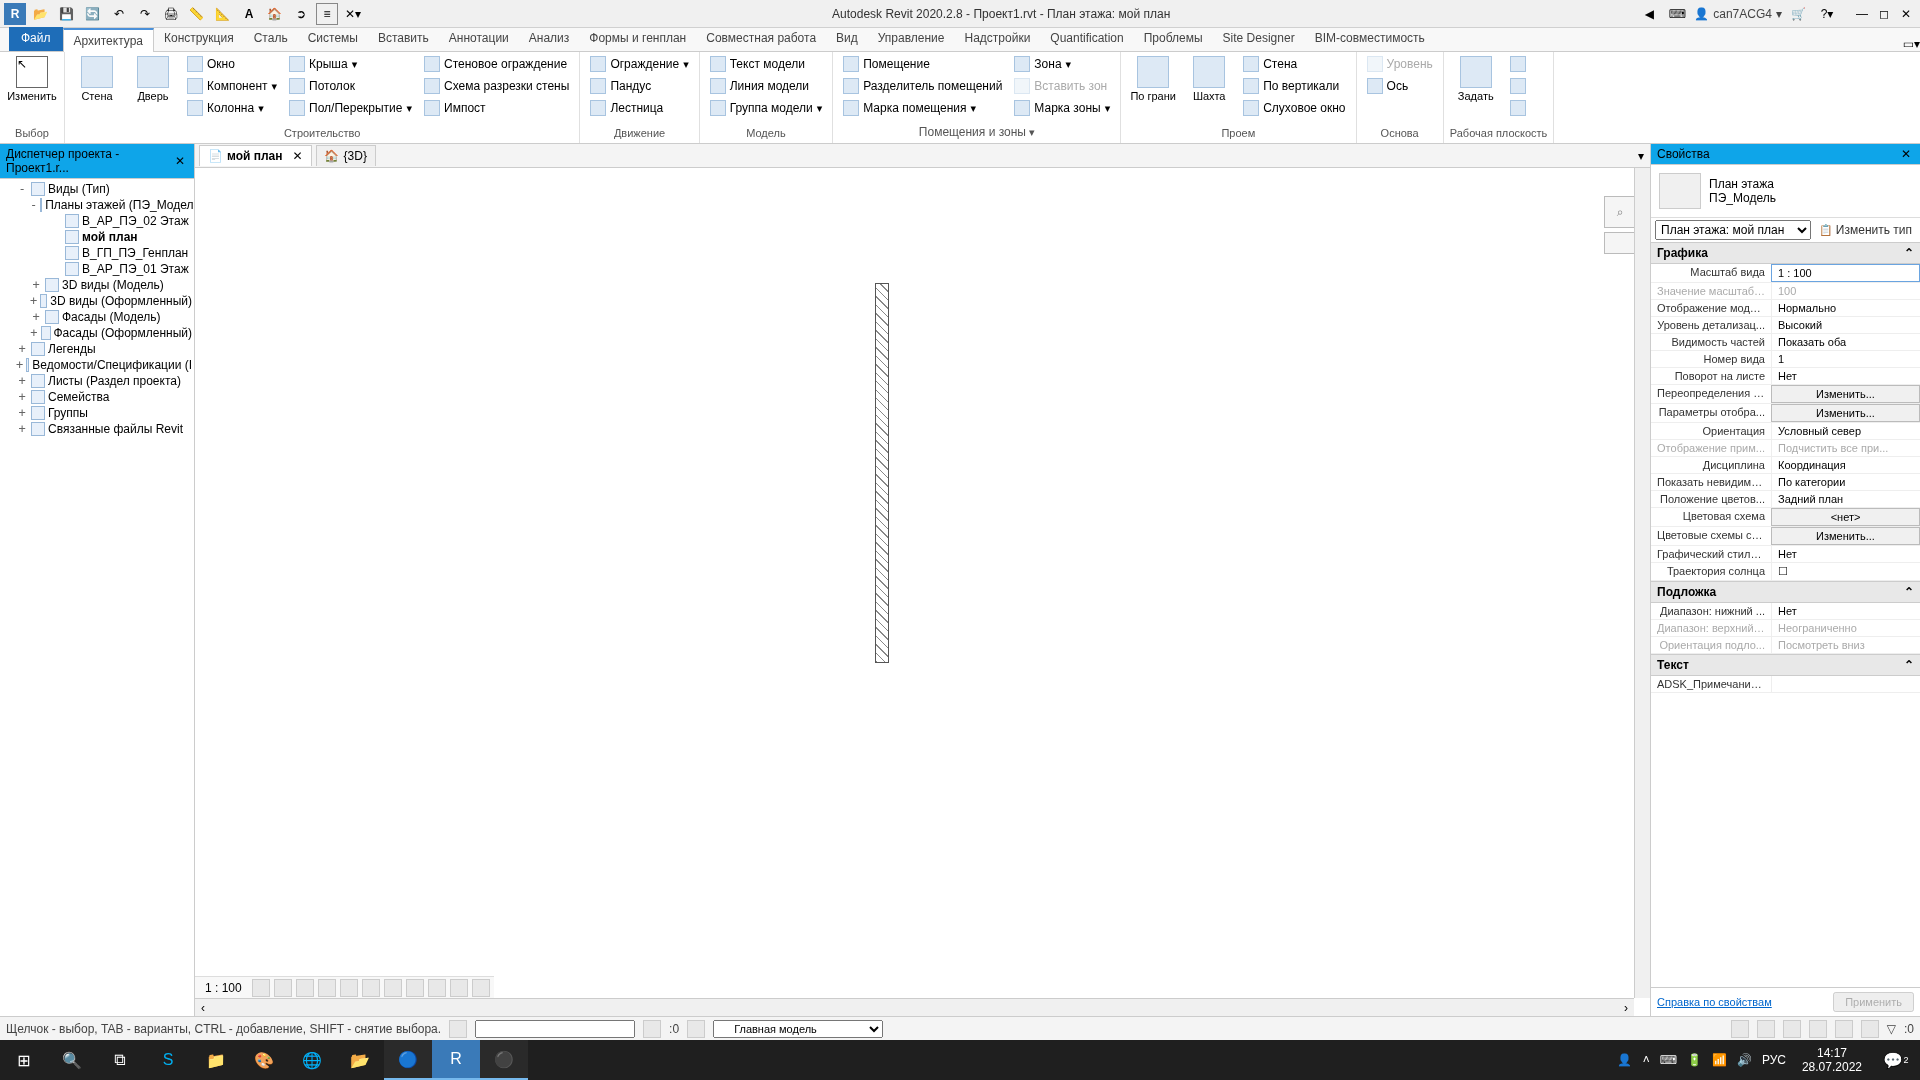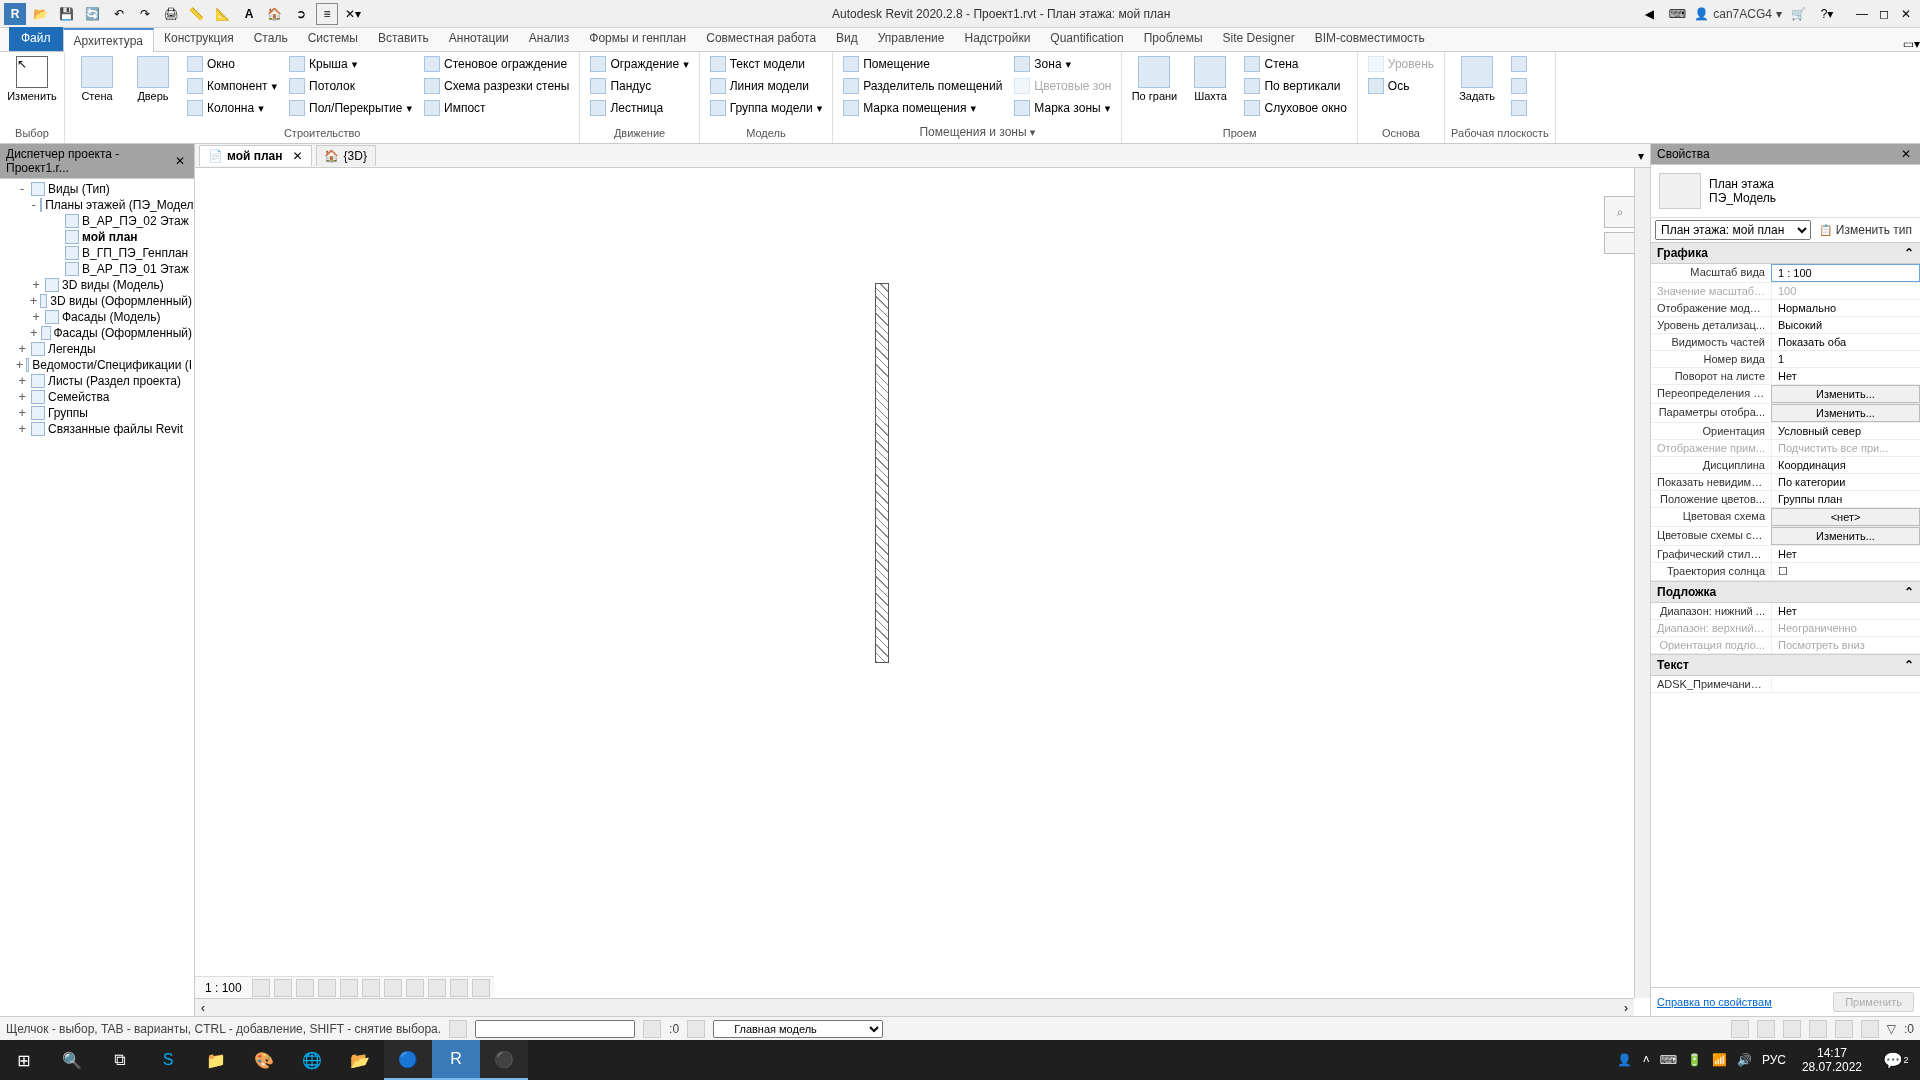--- a/index.html
+++ b/index.html
@@ -30,21 +30,21 @@
 .big-btn .lbl { font-size: 11px; text-align: center; line-height: 1.1; }
 .stack { display: flex; flex-direction: column; gap: 2px; }
 .small-btn { display: flex; align-items: center; gap: 4px; padding: 2px 4px; cursor: pointer; white-space: nowrap; font-size: 11px; }
 .small-btn .ico { width: 16px; height: 16px; background: #dde9f5; border: 1px solid #a8c4e0; flex-shrink: 0; }
 .small-btn.disabled { color: #aaa; }
 .small-btn.disabled .ico { opacity: 0.4; }
 
 
 .main { display: flex; height: calc(1080px - 28px - 24px - 92px - 24px - 40px); }
 .left-panel { width: 195px; border-right: 1px solid #ccc; display: flex; flex-direction: column; }
-.panel-header { background: #a3a3a3; padding: 3px 6px; font-size: 12px; display: flex; align-items: center; justify-content: space-between; border-bottom: 1px solid #ccc; }
+.panel-header { background: #0ea5e9; padding: 3px 6px; font-size: 12px; display: flex; align-items: center; justify-content: space-between; border-bottom: 1px solid #ccc; }
 .panel-header .close-x { cursor: pointer; padding: 0 3px; }
 .tree { flex: 1; overflow: auto; padding: 2px; font-size: 12px; }
 .tree-node { display: flex; align-items: center; padding: 1px 0; white-space: nowrap; cursor: pointer; }
 .tree-node .expander { width: 12px; text-align: center; font-family: monospace; color: #666; }
 .tree-node .ticon { width: 14px; height: 14px; margin: 0 3px; background: #e8f0fa; border: 1px solid #99b8d8; }
 .tree-node.bold { font-weight: bold; }
 .tree-node.indent1 { padding-left: 14px; }
 .tree-node.indent2 { padding-left: 28px; }
 .tree-node.indent3 { padding-left: 48px; }
 
@@ -230,21 +230,21 @@
         <div class="small-btn">
             <div class="ico"></div>
             <span>Разделитель помещений</span>
           </div>
         <div class="small-btn"><div class="ico"></div><span>Марка помещения</span> ▾</div>
       </div>
       <div class="stack">
         <div class="small-btn"><div class="ico"></div><span>Зона</span> ▾</div>
         <div class="small-btn disabled">
             <div class="ico"></div>
-            <span>Цветовые зон</span>
+            <span>Вставить зон</span>
           </div>
         <div class="small-btn"><div class="ico"></div><span>Марка  зоны</span> ▾</div>
       </div>
     </div>
     <div class="panel-label"><span>Помещения и зоны</span> ▾</div>
   </div>
   <div class="panel">
     <div class="panel-body">
       <div class="big-btn">
           <div class="ico"></div>
@@ -501,21 +501,21 @@
           <div class="prop-row">
             <div class="pname">Дисциплина</div>
             <div class="pval">Координация</div>
           </div>
           <div class="prop-row">
             <div class="pname">Показать невидимы...</div>
             <div class="pval">По категории</div>
           </div>
           <div class="prop-row">
             <div class="pname">Положение цветов...</div>
-            <div class="pval">Группы план</div>
+            <div class="pval">Задний план</div>
           </div>
           <div class="prop-row">
             <div class="pname">Цветовая схема</div>
             <div class="pval btn">&lt;нет&gt;</div>
           </div>
           <div class="prop-row">
             <div class="pname">Цветовые схемы си...</div>
             <div class="pval btn">Изменить...</div>
           </div>
           <div class="prop-row">

